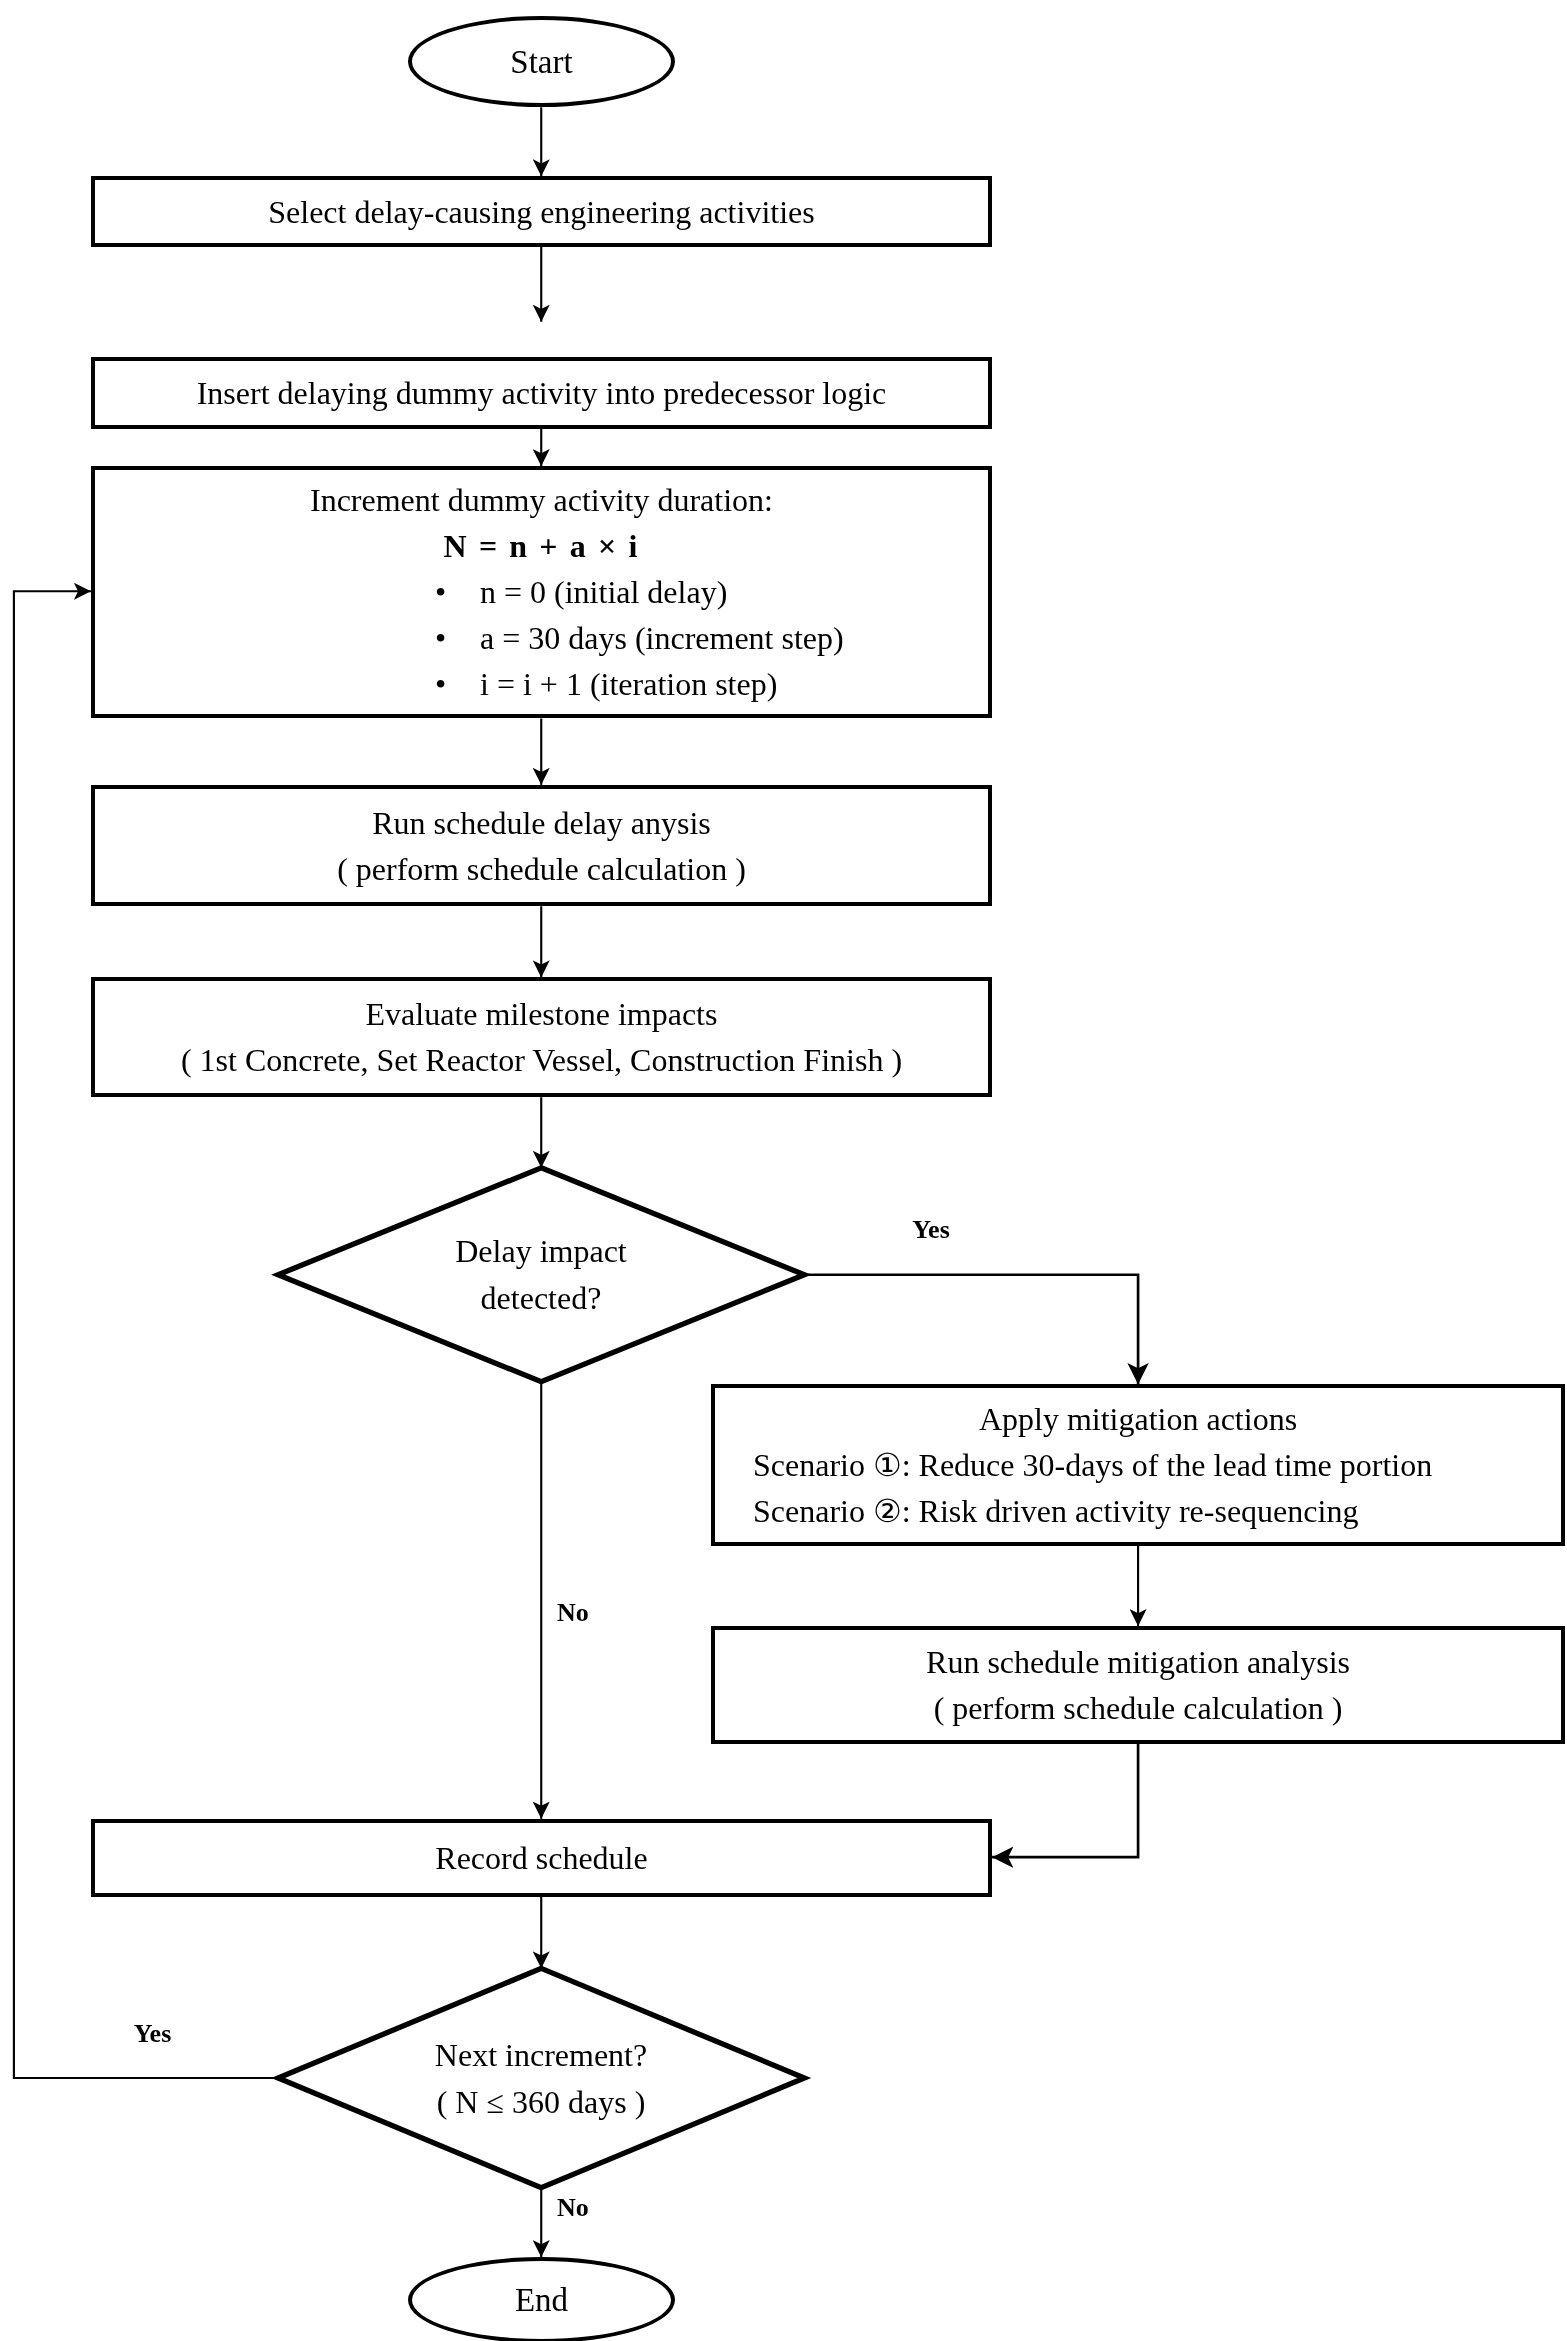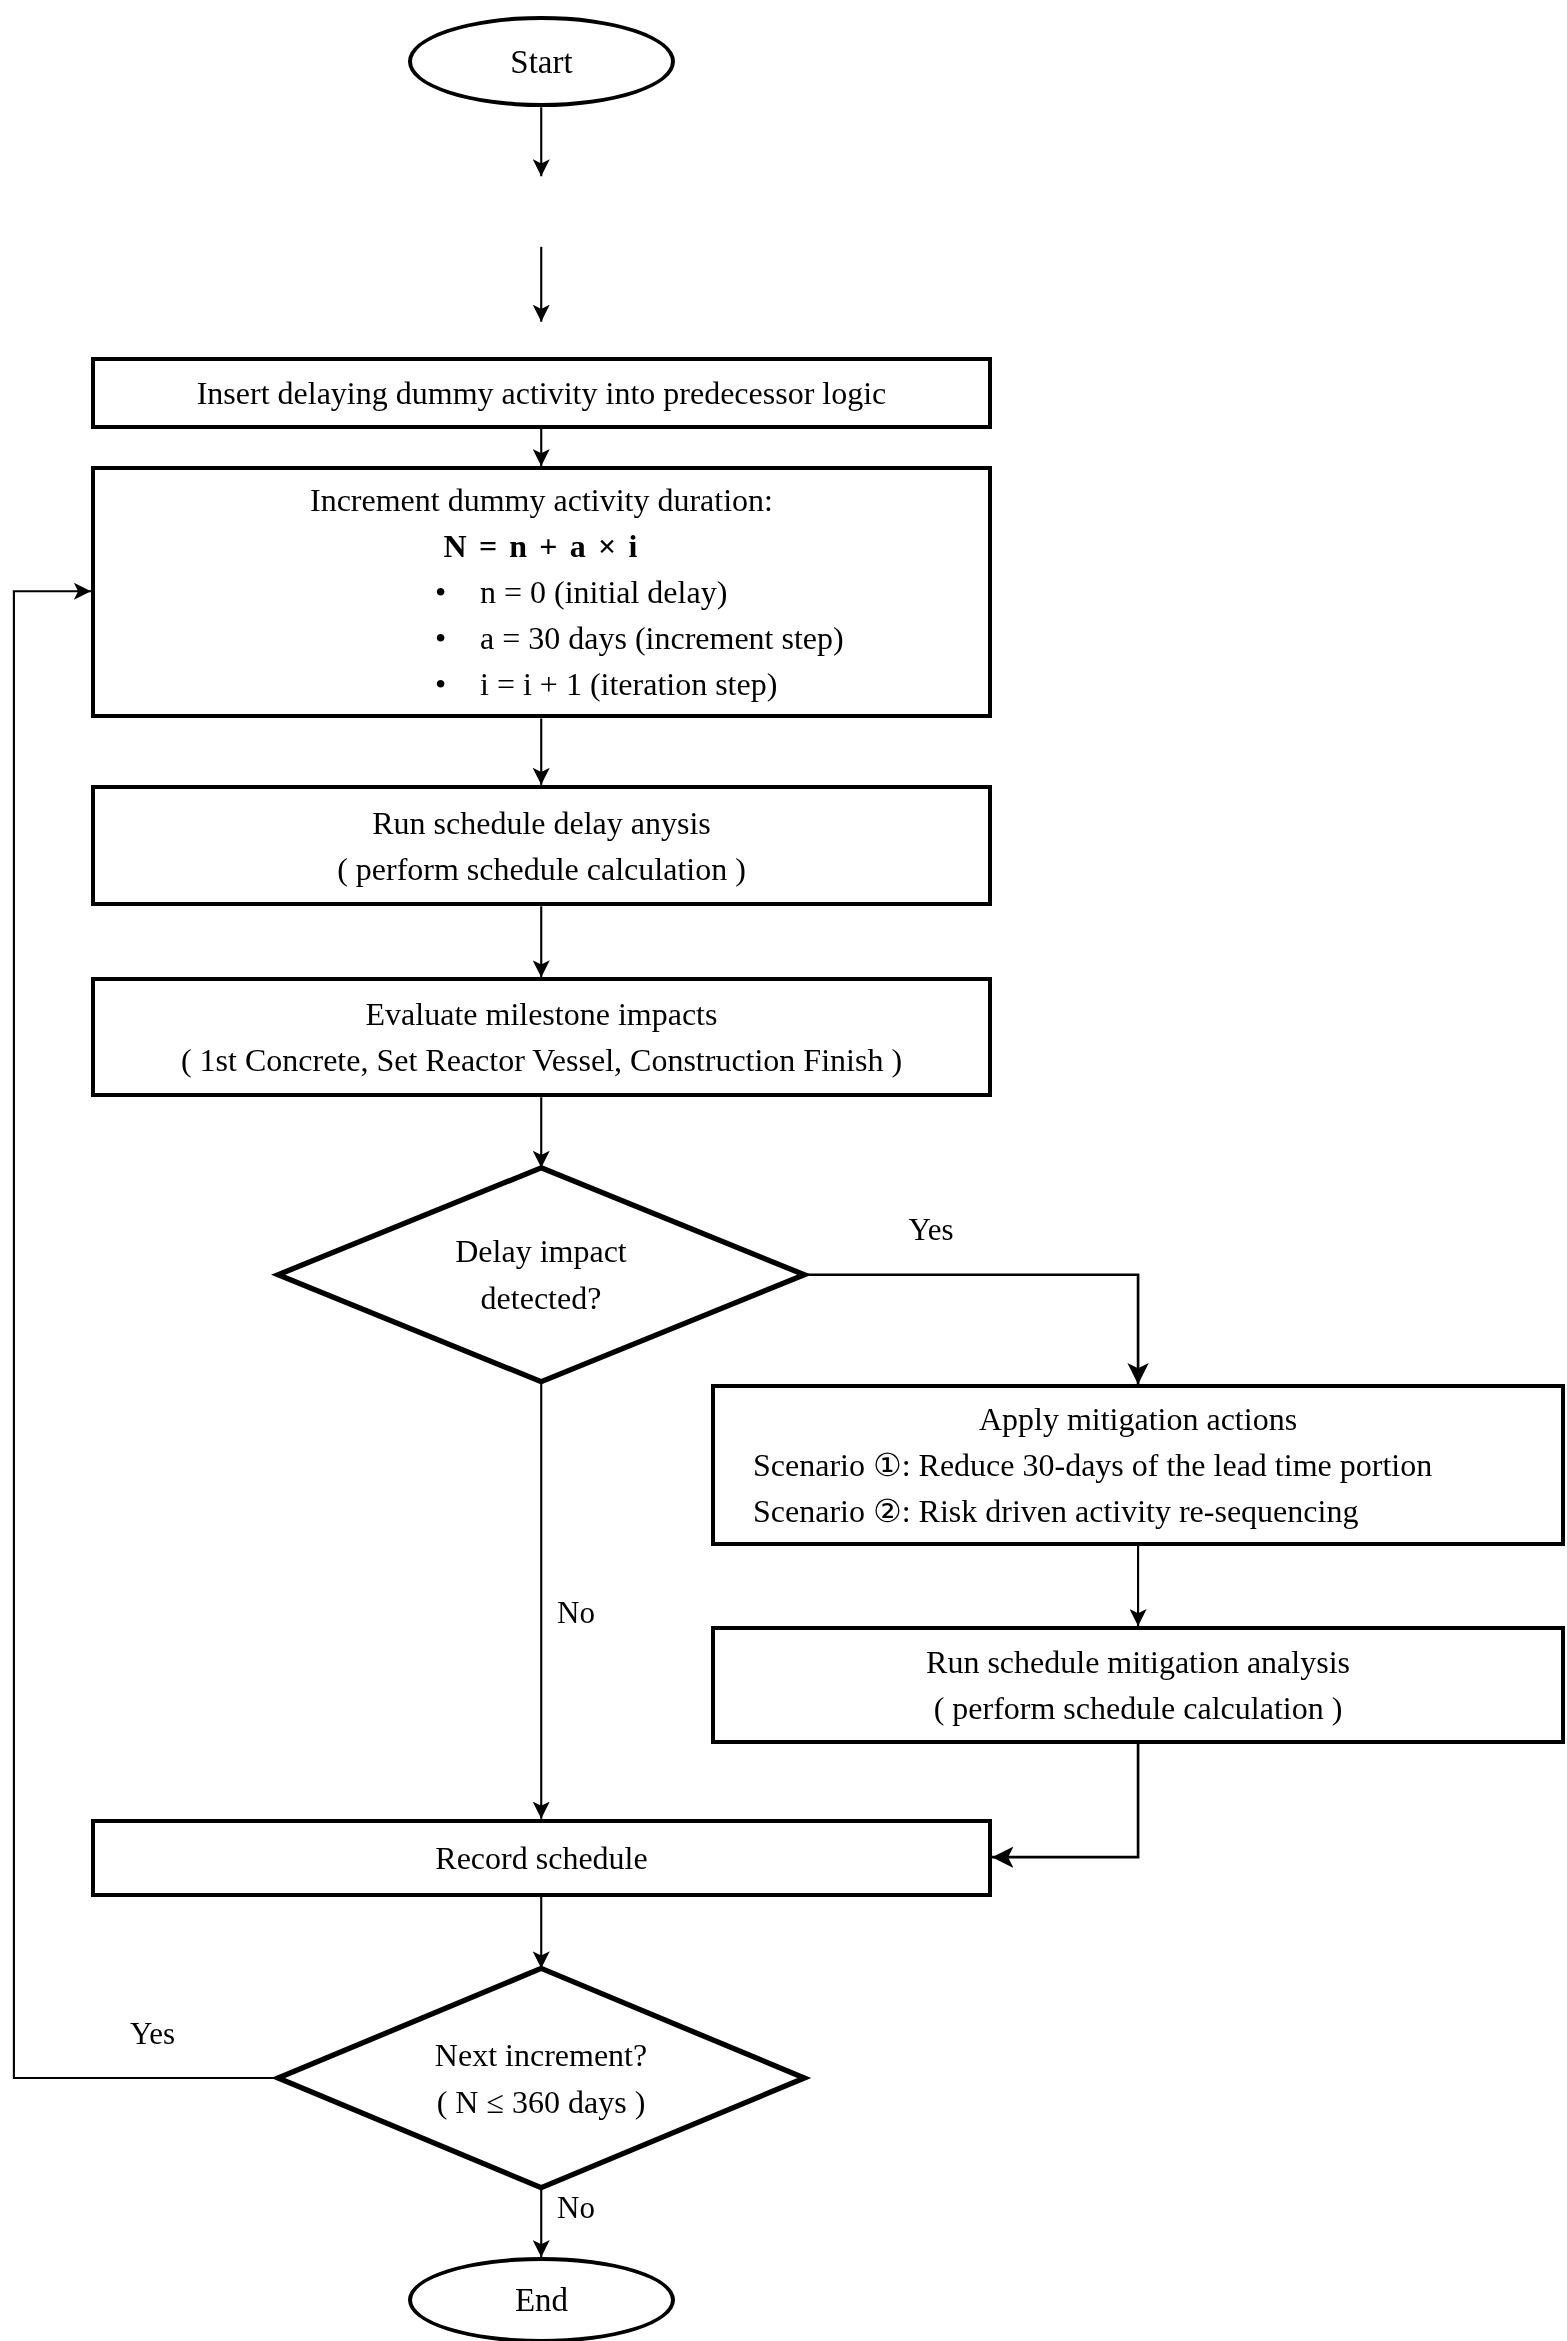--- a/index.html
+++ b/index.html
@@ -60,23 +60,24 @@
   .bullet-mark { width: 45px; flex: 0 0 45px; }
   .left-block {
     align-self: stretch;
     text-align: left;
     padding-left: 38px;
     font-family: "Liberation Serif", "DejaVu Serif", "DejaVu Sans", serif;
   }
   .edge-label {
     position: absolute;
     z-index: 2;
-    font-size: 31px;
+    font-size: 26px;
     line-height: 32px;
     background: transparent;
+    font-weight: bold;
   }
   .center { text-align: center; }
 </style>
 </head>
 <body>
 
 <div class="canvas">
 
   <svg class="edge-layer" width="1567" height="2342" viewBox="0 0 2930 4378">
     <defs>
@@ -103,20 +104,23 @@
     <path d="M1012 4090 L1012 4220" stroke="#000000" stroke-width="4" fill="none" marker-end="url(#ah)"></path>
 
     <polygon points="1012,2183 1504,2383 1012,2583 520,2383" fill="#ffffff" stroke="#000000" stroke-width="10"></polygon>
     <polygon points="1012,3680 1504,3885 1012,4090 520,3885" fill="#ffffff" stroke="#000000" stroke-width="10"></polygon>
   </svg>
 
   <div class="node oval" style="left:408px; top:16px; width:267px; height:91px;">
     <div>Start</div>
   </div>
 
+  <div class="node rect" style="left:91px; top:176px; width:901px; height:71px;">
+    <div>Select delay-causing engineering activities</div>
+  </div>
 
   <div class="node rect" style="left:91px; top:322px; width:901px; height:72px;margin-top:35px;">
     <div>Insert delaying dummy activity into predecessor logic</div>
   </div>
 
   <div class="node rect" style="left:91px; top:466px; width:901px; height:252px;">
     <div>Increment dummy activity duration:</div>
     <div class="formula">N = n + a × i</div>
     <div class="bullets">
       <div class="bullet-row">

